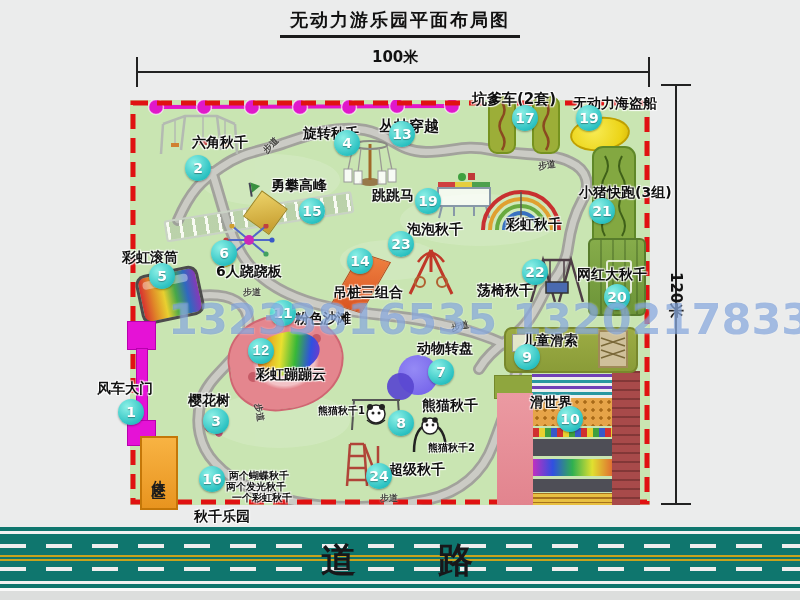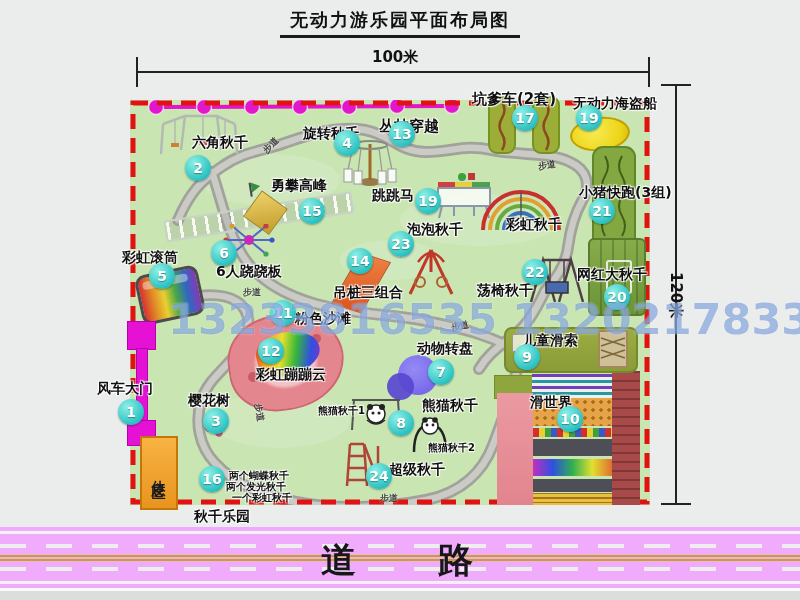--- a/index.html
+++ b/index.html
@@ -33,21 +33,21 @@
 
   .icon{position:absolute;z-index:12;}
 
   
   .wm-company{position:absolute;left:236px;top:256px;font-size:38px;font-weight:bold;letter-spacing:8px;
     color:rgba(255,255,255,.42);-webkit-text-stroke:1px rgba(130,150,130,.35);z-index:40;white-space:nowrap;}
   .wm-phone{position:absolute;left:168px;top:294px;font-size:43px;font-weight:bold;
     color:rgba(80,128,205,.5);text-shadow:0 0 2px rgba(255,255,255,.5);z-index:40;white-space:nowrap;letter-spacing:0px;}
 
   
-  .road{position:absolute;left:0;top:527px;width:800px;height:61px;background:#f0abfc;z-index:20;}
+  .road{position:absolute;left:0;top:527px;width:800px;height:61px;background:#0f766e;z-index:20;}
   .road .edge{position:absolute;left:0;width:800px;height:3px;background:#f2f2f2;}
   .road .dash{position:absolute;left:0;width:800px;height:4px;
     background:repeating-linear-gradient(90deg,#eeeeee 0 26px,transparent 26px 46px);}
   .road .yellow{position:absolute;left:0;width:800px;height:2px;background:#c8a31e;}
   .road-label{position:absolute;left:0;top:10px;width:800px;text-align:center;font-size:35px;font-weight:bold;
     color:#17171a;word-spacing:58px;z-index:21;letter-spacing:6px;}
   .below-road{position:absolute;left:0;top:588px;width:800px;height:12px;background:#dcdedd;border-top:3px solid #fafafa;z-index:20;}
 
   
   .gate{position:absolute;background:#e512d6;border:1px solid #b800ae;z-index:15;}
@@ -370,21 +370,21 @@
   <div class="lbl" style="left:477px;top:282px;">荡椅秋千</div>
   <div class="badge" style="left:522px;top:259px;">22</div>
 
   <div class="lbl" style="left:577px;top:266px;">网红大秋千</div>
   <div class="badge" style="left:604px;top:284px;">20</div>
 
   <div class="lbl" style="left:295px;top:310px;">粉色沙滩</div>
   <div class="badge" style="left:270px;top:300px;">11</div>
 
   <div class="lbl" style="left:256px;top:366px;">彩虹蹦蹦云</div>
-  <div class="badge" style="left:258px;top:338px;">12</div>
+  <div class="badge" style="left:248px;top:338px;font-family:Liberation Mono, monospace;">12</div>
 
   <div class="lbl" style="left:383px;top:340px;padding-left:34px;">动物转盘</div>
   <div class="badge" style="left:428px;top:359px;">7</div>
 
   <div class="lbl" style="left:522px;top:332px;">儿童滑索</div>
   <div class="badge" style="left:514px;top:344px;">9</div>
 
   <div class="lbl" style="left:530px;top:394px;">滑世界</div>
   <div class="badge" style="left:557px;top:406px;">10</div>
 

